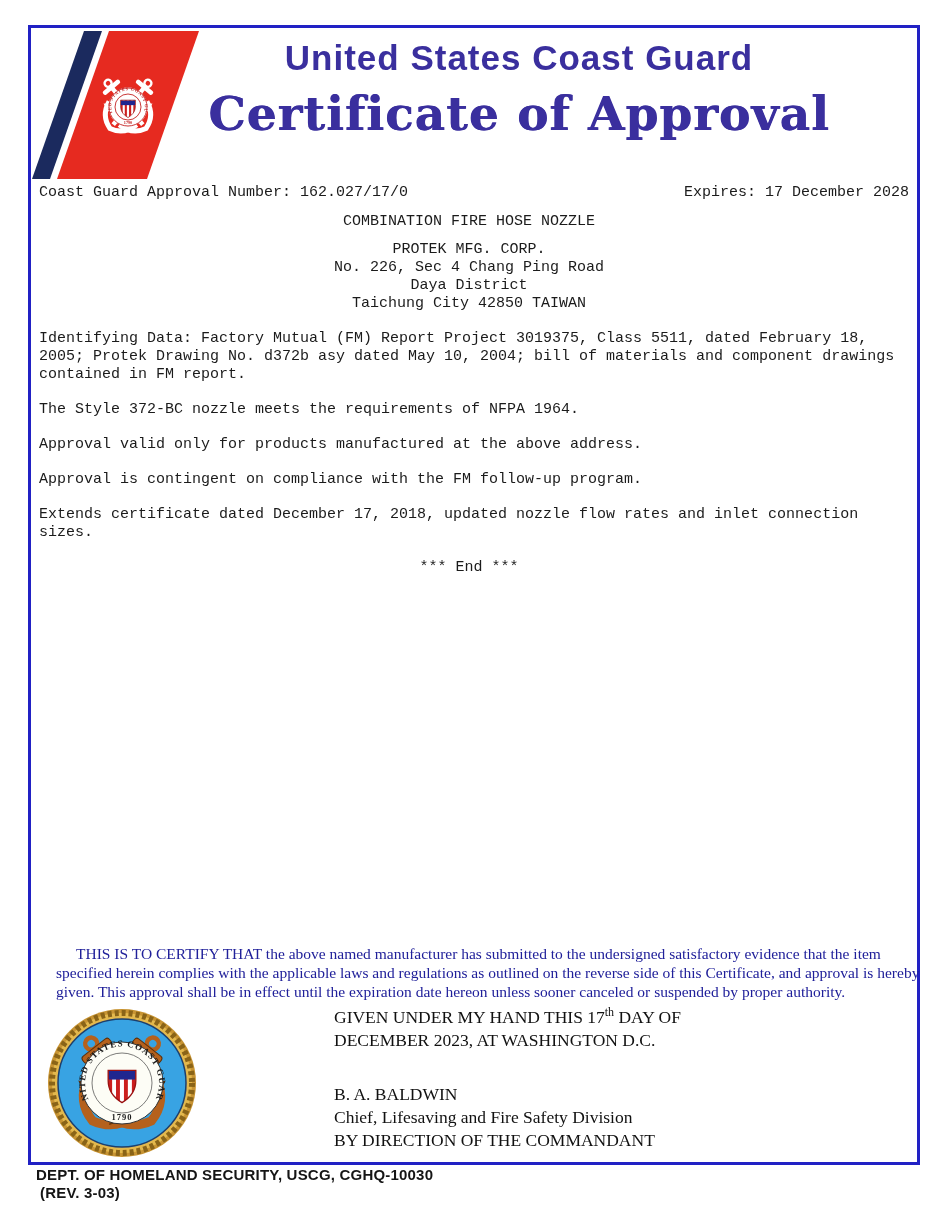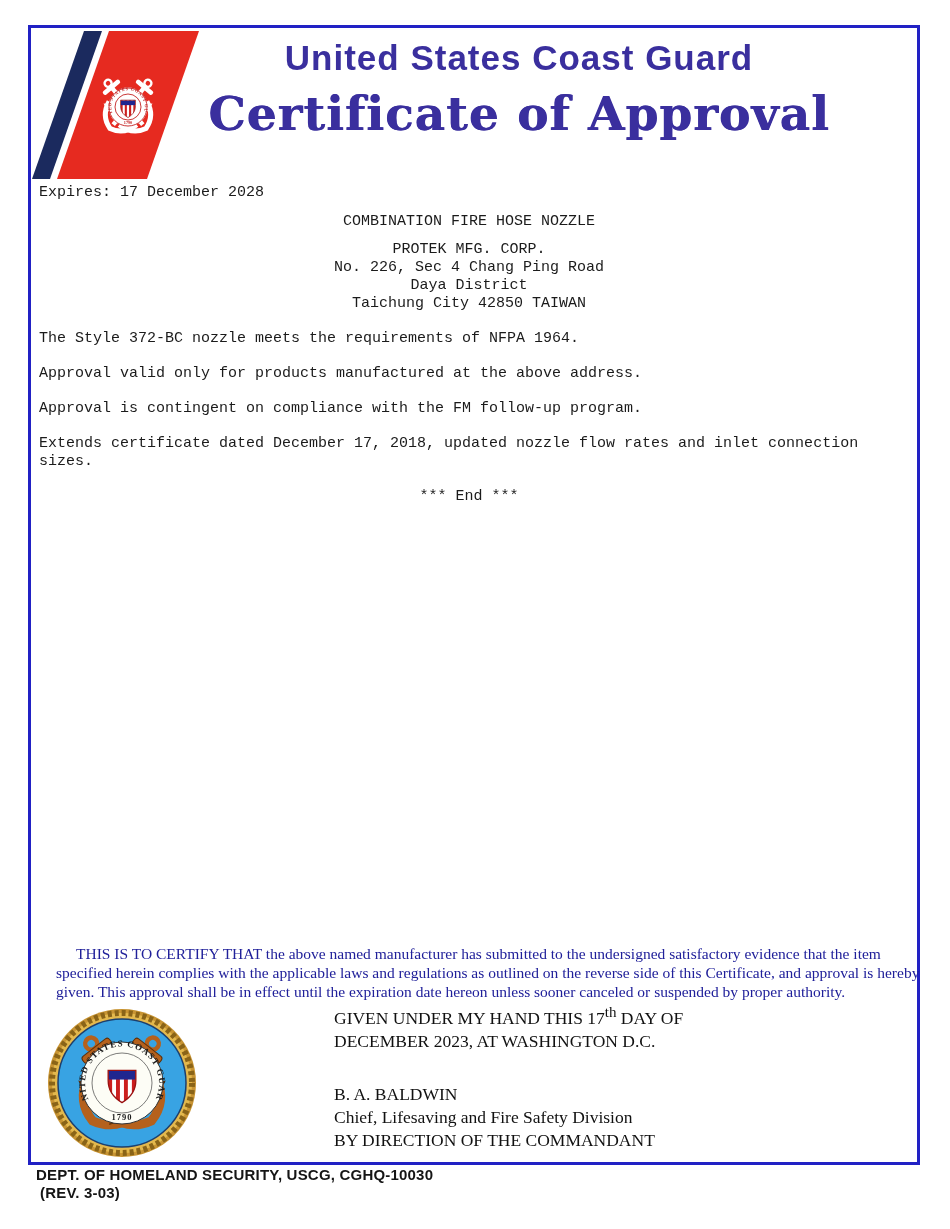--- a/index.html
+++ b/index.html
@@ -28,21 +28,21 @@
   .end-marker{margin-top:17px;}
   
   .certify{position:absolute;left:25px;top:916px;width:868px;
            font-family:"Liberation Serif", serif;font-size:15.5px;line-height:19px;
            color:#20209a;text-indent:20px;}
   
   .seal{position:absolute;left:15px;top:979px;width:152px;height:152px;}
   .given-block{position:absolute;left:303px;top:973px;
                font-family:"Liberation Serif", serif;font-size:17.5px;color:#111;
                line-height:23.5px;}
-  .given-block sup{font-size:15px;}
+  .given-block sup{font-size:12px;}
   .signer-block{position:absolute;left:303px;top:1055px;
                 font-family:"Liberation Serif", serif;font-size:17.5px;color:#111;
                 line-height:23px;}
   
   .form-footer{position:absolute;left:36px;top:1166px;font-size:15px;font-weight:bold;
                color:#151515;line-height:18px;letter-spacing:0.2px;}
   .form-footer .rev{padding-left:4px;}
 </style>
 </head>
 <body>
@@ -91,31 +91,33 @@
       <use href="#shield" transform="scale(0.62)"></use>
     </g>
   </svg>
 
   <div class="titles">
     <div class="t-service">United States Coast Guard</div>
     <div class="t-cert">Certificate of Approval</div>
   </div>
 
   <div class="approval-row mono">
+    <span>Coast Guard Approval Number: 162.027/17/0</span>
     <span>Expires: 17 December 2028</span>
   </div>
 
   <div class="bodytext mono">
     <div class="center subject">COMBINATION FIRE HOSE NOZZLE</div>
     <div class="center">
       <div>PROTEK MFG. CORP.</div>
       <div>No. 226, Sec 4 Chang Ping Road</div>
       <div>Daya District</div>
       <div>Taichung City  42850 TAIWAN</div>
     </div>
+    <p>Identifying Data: Factory Mutual (FM) Report Project 3019375, Class 5511, dated February 18, 2005; Protek Drawing No. d372b asy dated May 10, 2004; bill of materials and component drawings contained in FM report.</p>
     <p>The Style 372-BC nozzle meets the requirements of NFPA 1964.</p>
     <p>Approval valid only for products manufactured at the above address.</p>
     <p>Approval is contingent on compliance with the FM follow-up program.</p>
     <p>Extends certificate dated December 17, 2018, updated nozzle flow rates and inlet connection sizes.</p>
     <div class="center end-marker">*** End ***</div>
   </div>
 
   <div class="certify">THIS IS TO CERTIFY THAT the above named manufacturer has submitted to the undersigned satisfactory evidence that the item specified herein complies with the applicable laws and regulations as outlined on the reverse side of this Certificate, and approval is hereby given.  This approval shall be in effect until the expiration date hereon unless sooner canceled or suspended by proper authority.</div>
 
   <svg class="seal" viewBox="0 0 152 152" xmlns="http://www.w3.org/2000/svg">

